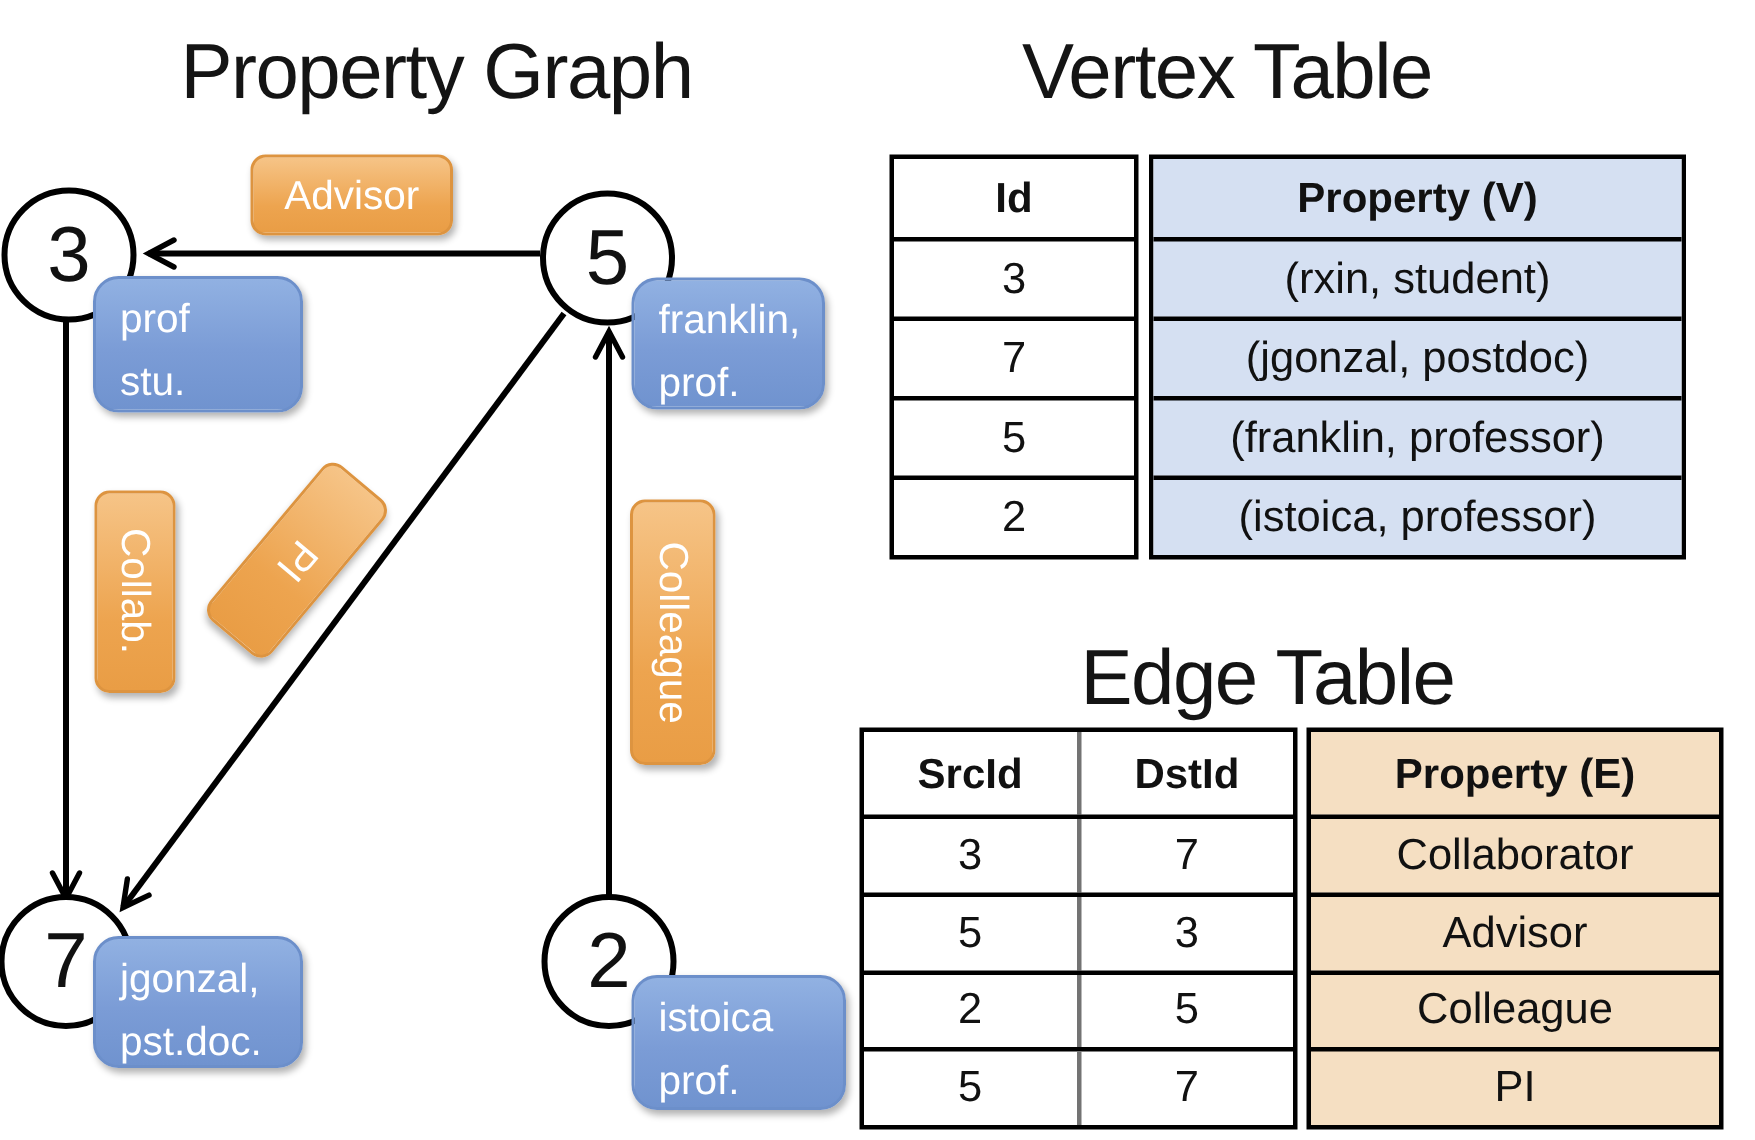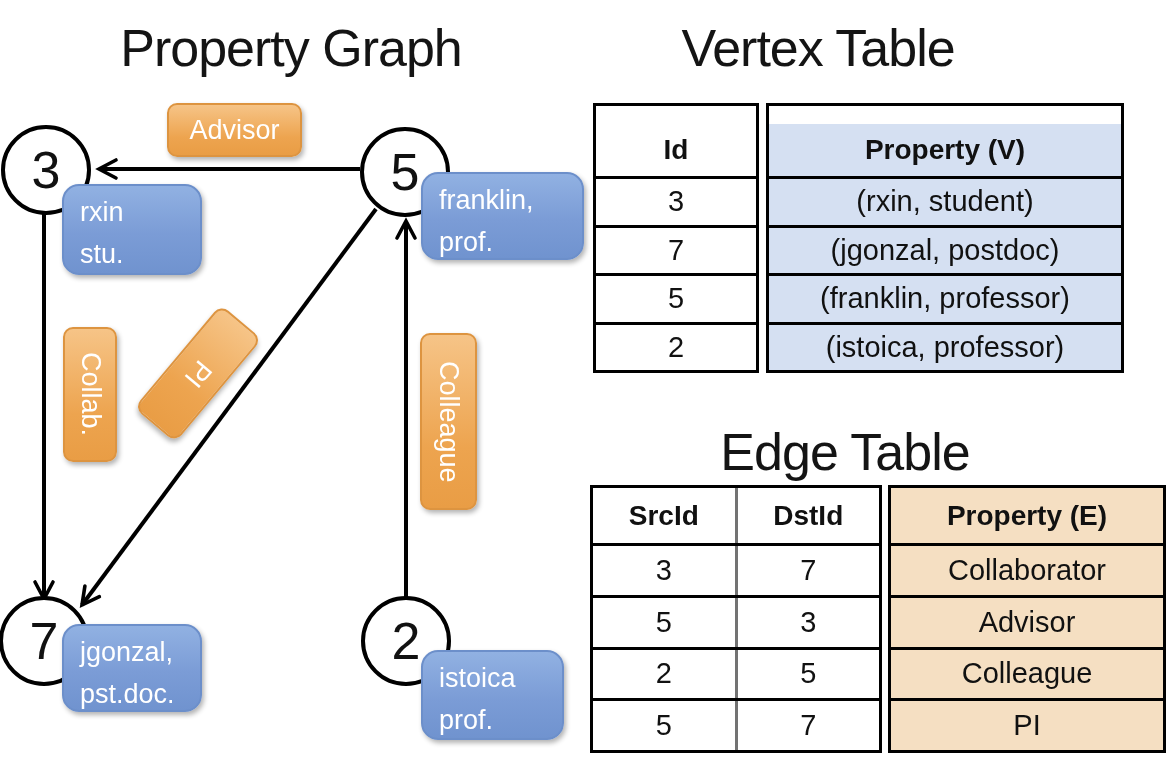--- a/index.html
+++ b/index.html
@@ -51,21 +51,21 @@
   
   .nlabel {
     position:absolute; box-sizing:border-box; z-index:5;
     border-radius:17px; border:2px solid #6c8fca;
     background:linear-gradient(180deg,#91b1e2 0%, #7b9cd6 55%, #7093cf 100%);
     box-shadow:2px 3px 5px rgba(0,0,0,0.30);
     color:#fff; font-size:27px; line-height:1.55;
     padding:6px 6px 0 16px; white-space:nowrap;
   }
   #nlabel-rxin     { left:62px;  top:184px; width:140px; height:91px; }
-  #nlabel-franklin { left:421px; top:172px; width:163px; height:88px; }
+  #nlabel-franklin { left:421px; top:185px; width:129px; height:88px; }
   #nlabel-jgonzal  { left:62px;  top:624px; width:140px; height:88px; }
   #nlabel-istoica  { left:421px; top:650px; width:143px; height:90px; }
   .nlabel div { display:block; }
 
   
   .tbl { position:absolute; display:flex; }
   .col-group {
     box-sizing:border-box; border:3px solid #000; background:#fff;
     display:flex; flex-direction:column;
   }
@@ -75,23 +75,23 @@
   }
   .cell.hdr { font-weight:bold; font-size:28px; }
   .rule { border-top:3px solid #000; }
   .fill-v { background:#d5e0f2; }
   .fill-e { background:#f5dfc2;text-align:center; }
 
   #vertex-table { left:593px; top:103px; gap:7px; }
   #vertex-table .col-group { height:270px; }
   #vt-id   { width:166px; }
   #vt-prop { width:358px; }
-  #vertex-table .cell.hdr { flex:0 0 52px;margin-top:18px; }
-
-  #edge-table { left:590px; top:485px; gap:6px; }
+  #vertex-table .cell.hdr { flex:0 0 52px; }
+
+  #edge-table { left:573px; top:485px; gap:6px; }
   #edge-table .col-group { height:268px; }
   #et-ids  { width:292px; }
   #et-prop { width:278px; }
   .trow { display:flex; flex:1; }
   .trow.hdr-row { flex:0 0 55px; }
   .trow .cell { flex:1; }
   .trow .cell + .cell { border-left:3px solid #737373; }
   #et-prop .cell.hdr { flex:0 0 55px; }
 </style>
 </head>
@@ -135,21 +135,21 @@
     <span class="vert">Collab.</span>
   </div>
   <div class="elabel" id="elabel-pi">
     <span class="vert">PI</span>
   </div>
   <div class="elabel" id="elabel-colleague">
     <span class="vert">Colleague</span>
   </div>
 
   <div class="nlabel" id="nlabel-rxin">
-    <div>rxin</div>
+    <div>prof</div>
     <div>stu.</div>
   </div>
   <div class="nlabel" id="nlabel-franklin">
     <div>franklin,</div>
     <div>prof.</div>
   </div>
   <div class="nlabel" id="nlabel-jgonzal">
     <div>jgonzal,</div>
     <div>pst.doc.</div>
   </div>

